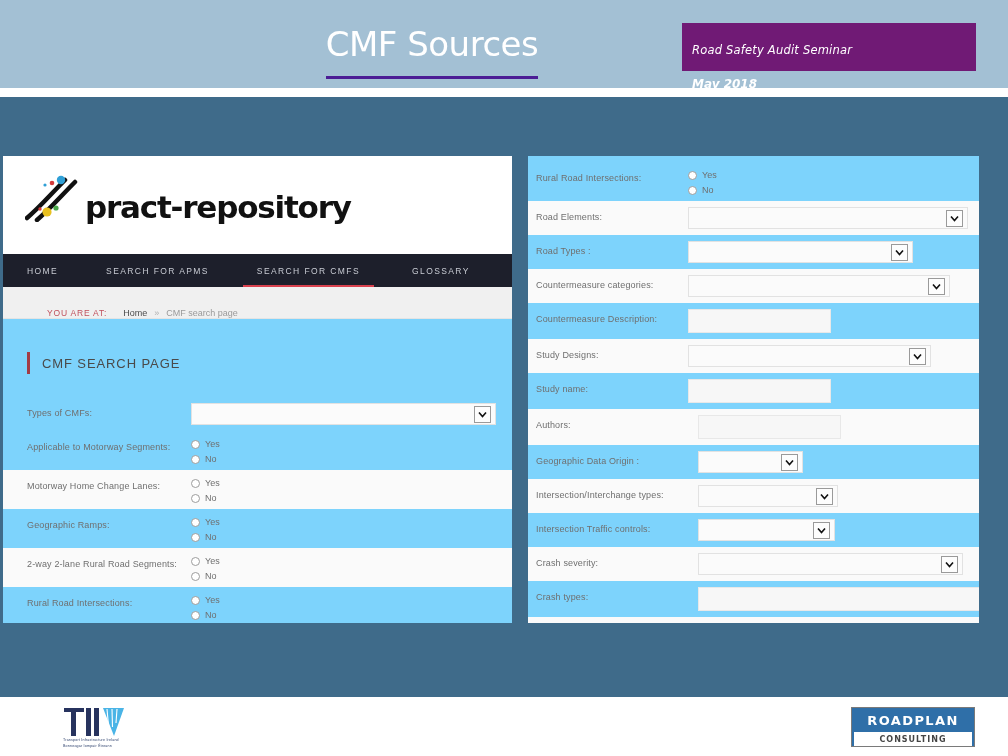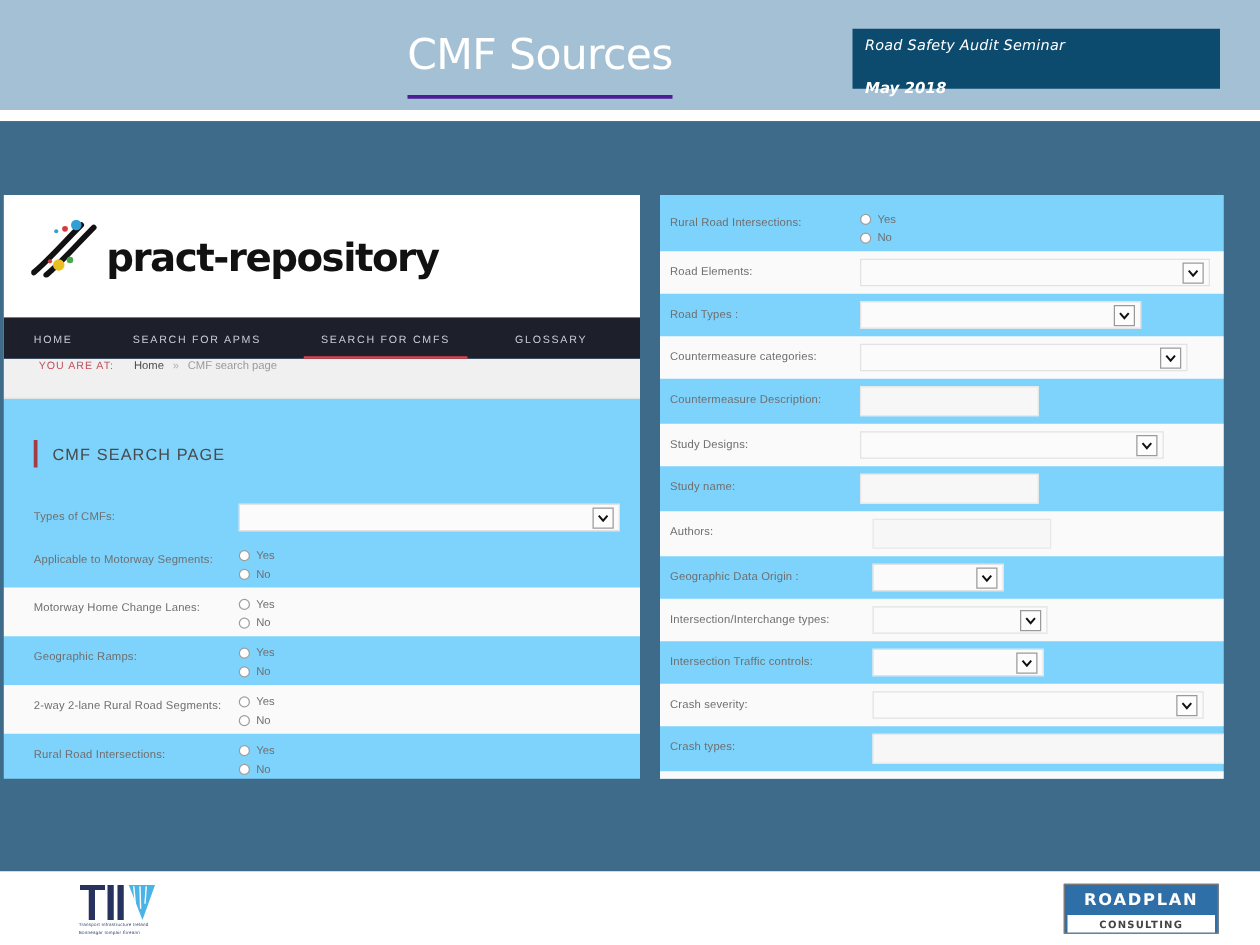--- a/index.html
+++ b/index.html
@@ -23,22 +23,22 @@
     font-weight: 400;
     letter-spacing: -0.5px;
     font-family: "DejaVu Sans", sans-serif;
     white-space: nowrap;
   }
   .slide-title .u {
     border-bottom: 3px solid #4c1d95; padding-bottom: 12px;
   }
   .seminar-box {
     position: absolute; left: 682px; top: 23px; width: 294px; height: 48px;
-    background: #0c4a6e;
-    padding: 6px 10px 0 10px;
+    background: #701a75;
+    padding: 20px 10px 0 10px;
     color: #ffffff;
   }
   .seminar-line1 {
     font-style: italic; font-size: 11.5px; letter-spacing: .2px;
     font-family: "DejaVu Sans", sans-serif;
   }
   .seminar-line2 {
     font-style: italic; font-weight: bold; font-size: 12px; margin-top: 20px;
     font-family: "DejaVu Sans", sans-serif;
   }
@@ -77,22 +77,22 @@
   .nav-item {
     color: #c9ccd4; font-size: 8.5px; letter-spacing: 1.4px;
     padding: 0 0; height: 33px; display: flex; align-items: center;
     position: relative; white-space: nowrap;
   }
   .nav-item.active::after {
     content: ""; position: absolute; left: -14px; right: -14px; bottom: 0;
     height: 2px; background: #d9414e;
   }
   .breadcrumb {
-    background: #f0f0f0; height: 32px; display: flex; align-items: flex-start;
-    padding-left: 28px; border-bottom: 1px solid #e4e4e4;
+    background: #f0f0f0; height: 32px; display: flex; align-items: flex-end;
+    padding-left: 44px; border-bottom: 1px solid #e4e4e4;
   }
   .bc-youare { color: #c0505c; font-size: 8.5px; letter-spacing: .8px; }
   .bc-home { color: #4c4c4c; font-size: 9px; margin-left: 16px; }
   .bc-sep { color: #b0b0b0; font-size: 9px; margin-left: 7px; }
   .bc-current { color: #9a9a9a; font-size: 9px; margin-left: 7px; }
 
   .page-head {
     margin: 33px 0 0 24px; display: flex; align-items: center; height: 22px;
   }
   .page-head .bar { width: 3px; height: 22px; background: #a23c45; }

